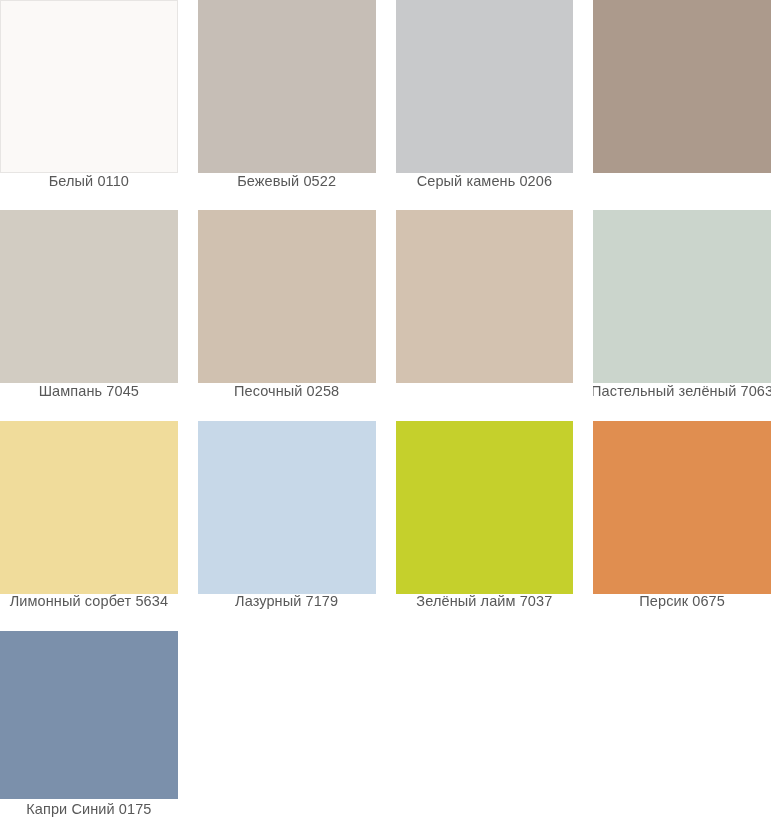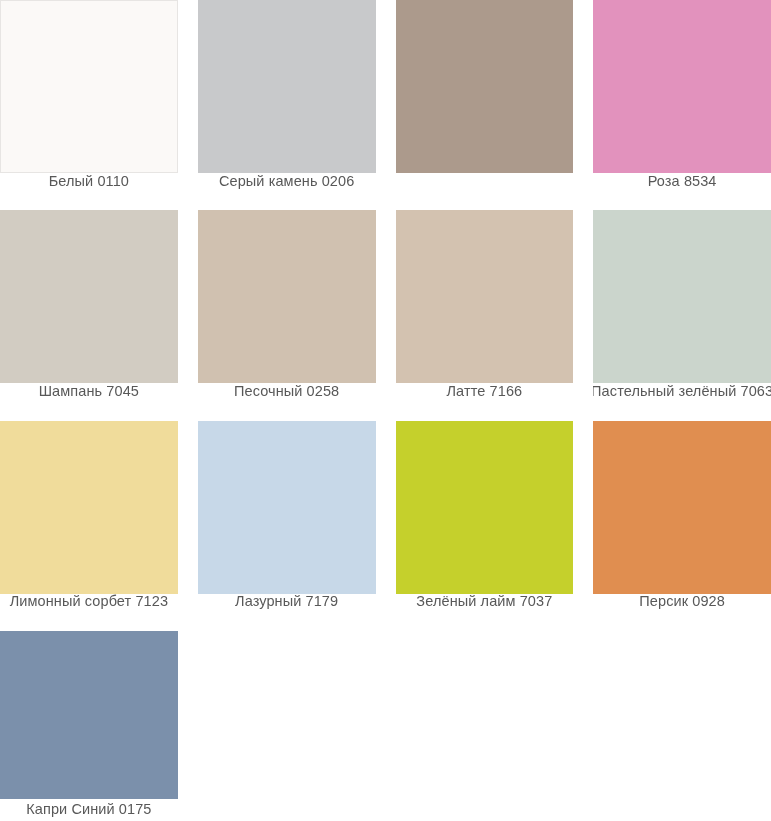--- a/index.html
+++ b/index.html
@@ -55,59 +55,58 @@
 </style>
 </head>
 <body>
 
 <div id="palette-grid">
     <div class="swatch-cell">
       <div class="swatch-chip bordered" title="Белый 0110" style="background: rgb(251, 249, 247);"></div>
       <div class="swatch-label">Белый 0110</div>
     </div>
     <div class="swatch-cell">
+      <div class="swatch-chip" title="Бежевый 0522" style="background: rgb(198, 190, 182);"></div>
+      <div class="swatch-label">Бежевый 0522</div>
+    </div>
+    <div class="swatch-cell">
       <div class="swatch-chip" title="Серый камень 0112" style="background: rgb(200, 201, 203);"></div>
       <div class="swatch-label">Серый камень 0206</div>
     </div>
     <div class="swatch-cell">
       <div class="swatch-chip" title="Макиато 8533" style="background: rgb(172, 154, 140);"></div>
-    </div>
-    <div class="swatch-cell">
-      <div class="swatch-chip" title="Роза 8534" style="background: rgb(226, 146, 189);"></div>
-      <div class="swatch-label">Роза 8534</div>
     </div>
     <div class="swatch-cell">
       <div class="swatch-chip" title="Шампань 7045" style="background: rgb(210, 204, 194);"></div>
       <div class="swatch-label">Шампань 7045</div>
     </div>
     <div class="swatch-cell">
       <div class="swatch-chip" title="Песочный 0515" style="background: rgb(208, 193, 176);"></div>
       <div class="swatch-label">Песочный 0258</div>
     </div>
     <div class="swatch-cell">
       <div class="swatch-chip" title="Латте 7166" style="background: rgb(211, 194, 176);"></div>
-      <div class="swatch-label">Латте 7166</div>
     </div>
     <div class="swatch-cell">
       <div class="swatch-chip" title="Пастельный зелёный 7063" style="background: rgb(203, 213, 204);"></div>
       <div class="swatch-label">Пастельный зелёный 7063</div>
     </div>
     <div class="swatch-cell">
       <div class="swatch-chip" title="Лимонный сорбет 7123" style="background: rgb(240, 220, 155);"></div>
-      <div class="swatch-label">Лимонный сорбет 7123</div>
+      <div class="swatch-label">Лимонный сорбет 5634</div>
     </div>
     <div class="swatch-cell">
       <div class="swatch-chip" title="Лазурный 7179" style="background: rgb(199, 216, 232);"></div>
       <div class="swatch-label">Лазурный 7179</div>
     </div>
     <div class="swatch-cell">
       <div class="swatch-chip" title="Зелёный лайм 5519" style="background: rgb(197, 208, 44);"></div>
       <div class="swatch-label">Зелёный лайм 7037</div>
     </div>
     <div class="swatch-cell">
       <div class="swatch-chip" title="Персик 0551" style="background: rgb(224, 142, 80);"></div>
-      <div class="swatch-label">Персик 0928</div>
+      <div class="swatch-label">Персик 0675</div>
     </div>
     <div class="swatch-cell">
       <div class="swatch-chip" title="Капри Синий 0121" style="background: rgb(123, 144, 171);"></div>
       <div class="swatch-label">Капри Синий 0175</div>
     </div>
   </div>
 
 </body></html>

